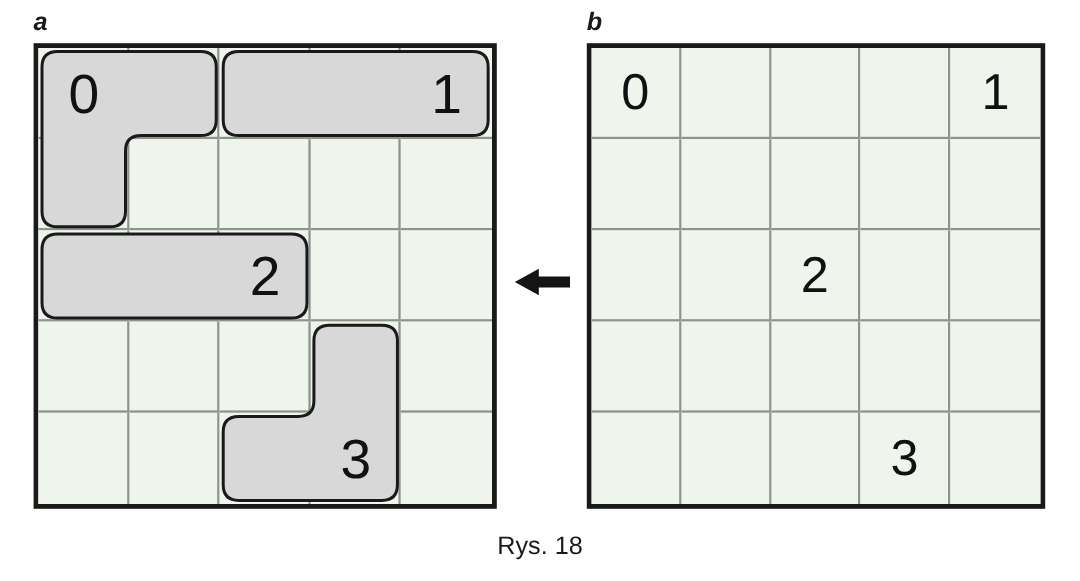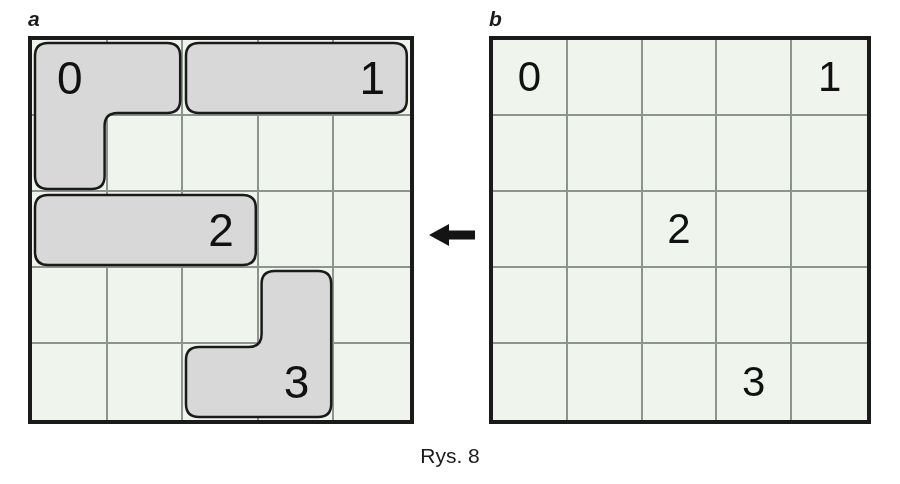--- a/index.html
+++ b/index.html
@@ -205,15 +205,15 @@
         <div class="cell"></div>
         <div class="cell"></div>
         <div class="cell"></div>
         <div class="cell">
           <div class="cell-label">3</div>
         </div>
         <div class="cell"></div>
       </div>
   </div>
 
-  <div id="caption">Rys. 8</div>
+  <div id="caption">Rys. 18</div>
 
 </div>
 
 </body></html>

